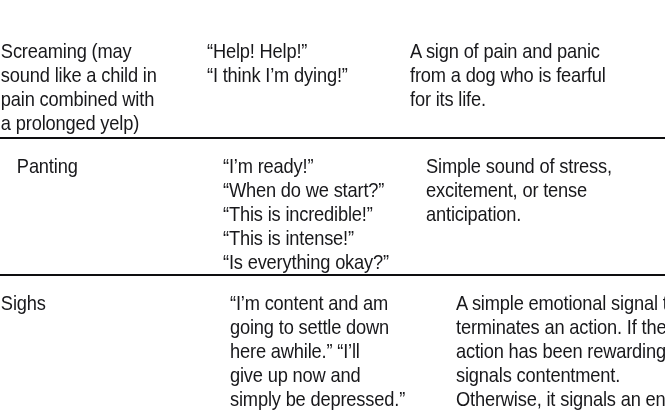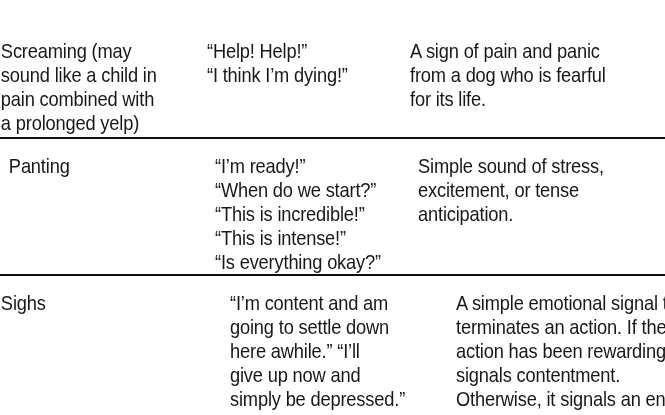--- a/index.html
+++ b/index.html
@@ -17,21 +17,21 @@
     width: 665px;
     box-sizing: border-box;
     margin-top: 30px;
   }
   .row {
     display: grid;
     grid-template-columns: 207px 203px 255px;
     border-bottom: 2px solid #0e0e10;
   }
   .row.r1 { padding: 9px 0 2px 0; }
-  .row.r2 { padding: 15px 0 0 8px; }
+  .row.r2 { padding: 15px 0 0 16px; }
   .row.r3 { padding: 15px 0 0 0; border-bottom: 5px solid #08080a; gap: 23px; }
   .cell {
     font-size: 21px;
     line-height: 24px;
     letter-spacing: -0.2px;
     color: #18181b;
     white-space: pre;
     transform: scaleX(0.87);
     transform-origin: left top;
     width: 115%;

